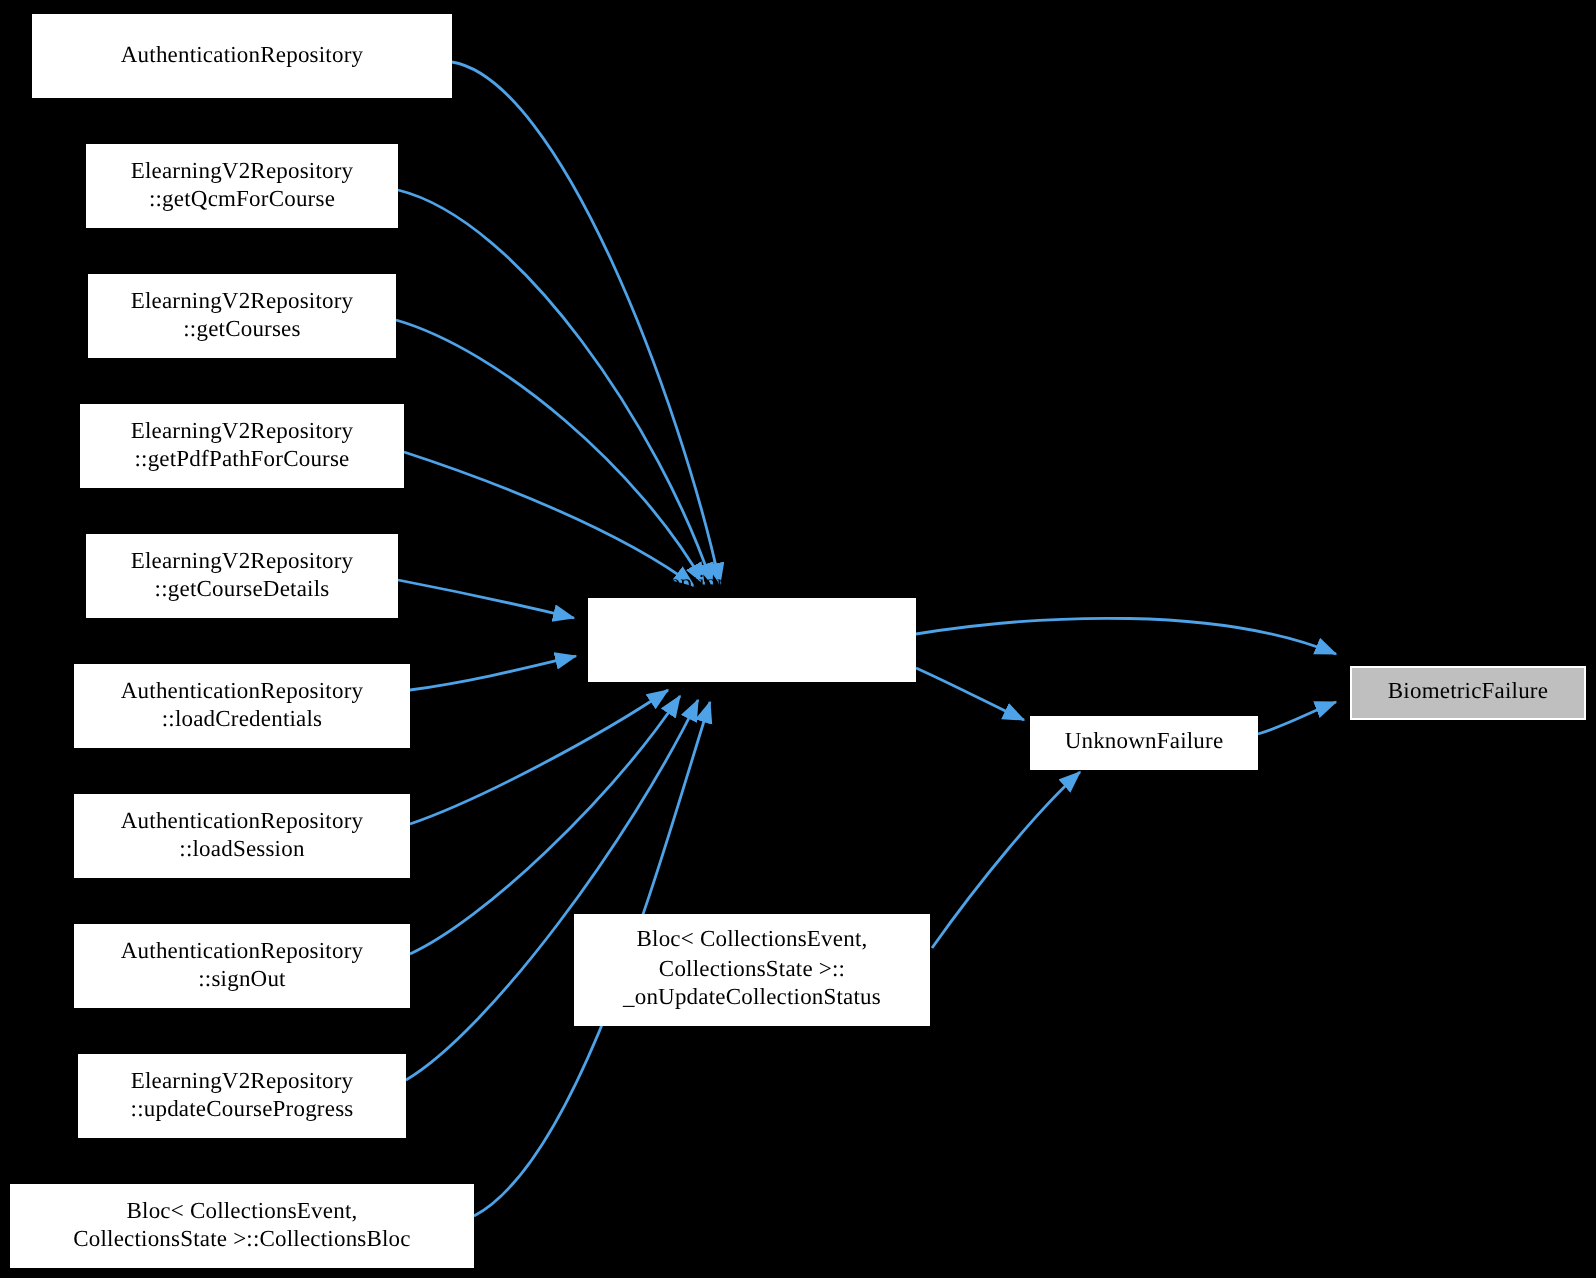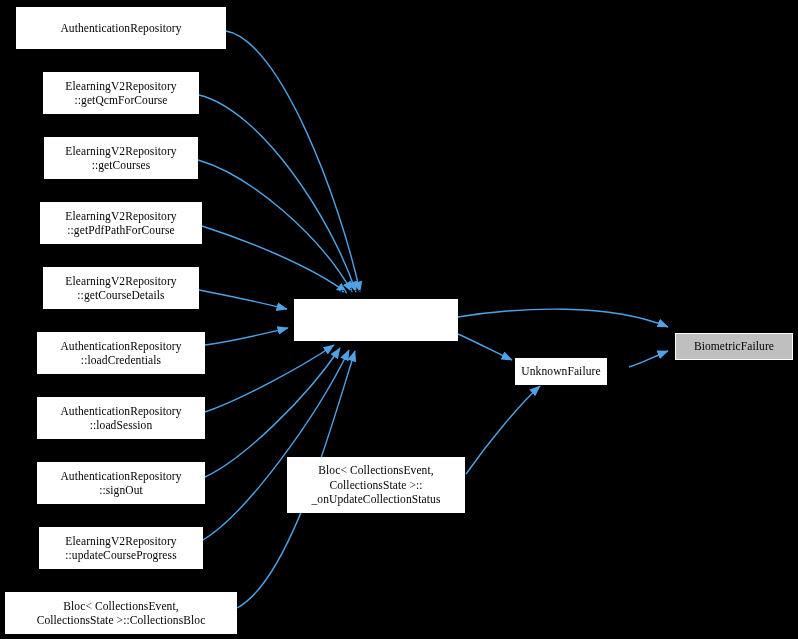--- a/index.html
+++ b/index.html
@@ -80,17 +80,17 @@
       <div class="node" style="left: 44px; top: 137px; width: 154px; height: 42px;"><span class="line">ElearningV2Repository</span><span class="line">::getCourses</span></div>
       <div class="node" style="left: 40px; top: 202px; width: 162px; height: 42px;"><span class="line">ElearningV2Repository</span><span class="line">::getPdfPathForCourse</span></div>
       <div class="node" style="left: 43px; top: 267px; width: 156px; height: 42px;"><span class="line">ElearningV2Repository</span><span class="line">::getCourseDetails</span></div>
       <div class="node" style="left: 37px; top: 332px; width: 168px; height: 42px;"><span class="line">AuthenticationRepository</span><span class="line">::loadCredentials</span></div>
       <div class="node" style="left: 37px; top: 397px; width: 168px; height: 42px;"><span class="line">AuthenticationRepository</span><span class="line">::loadSession</span></div>
       <div class="node" style="left: 37px; top: 462px; width: 168px; height: 42px;"><span class="line">AuthenticationRepository</span><span class="line">::signOut</span></div>
       <div class="node" style="left: 39px; top: 527px; width: 164px; height: 42px;"><span class="line">ElearningV2Repository</span><span class="line">::updateCourseProgress</span></div>
       <div class="node" style="left: 5px; top: 592px; width: 232px; height: 42px;"><span class="line">Bloc&lt; CollectionsEvent,</span><span class="line">CollectionsState &gt;::CollectionsBloc</span></div>
       <div class="node" style="left: 287px; top: 457px; width: 178px; height: 56px;"><span class="line">Bloc&lt; CollectionsEvent,</span><span class="line">CollectionsState &gt;::</span><span class="line">_onUpdateCollectionStatus</span></div>
       <div class="node" style="left: 294px; top: 299px; width: 164px; height: 42px; gap: 42px;"><span class="line">ExceptionFailureAdapter</span><span class="line">::adapt</span></div>
-      <div class="node" style="left: 515px; top: 358px; width: 92px; height: 27px;"><span class="line">UnknownFailure</span></div>
+      <div class="node" style="left: 515px; top: 358px; width: 114px; height: 27px;"><span class="line">UnknownFailure</span></div>
       <div class="node highlight" style="left: 675px; top: 333px; width: 118px; height: 27px;"><span class="line">BiometricFailure</span></div>
     </div>
 
 </div>
 
 </body></html>

